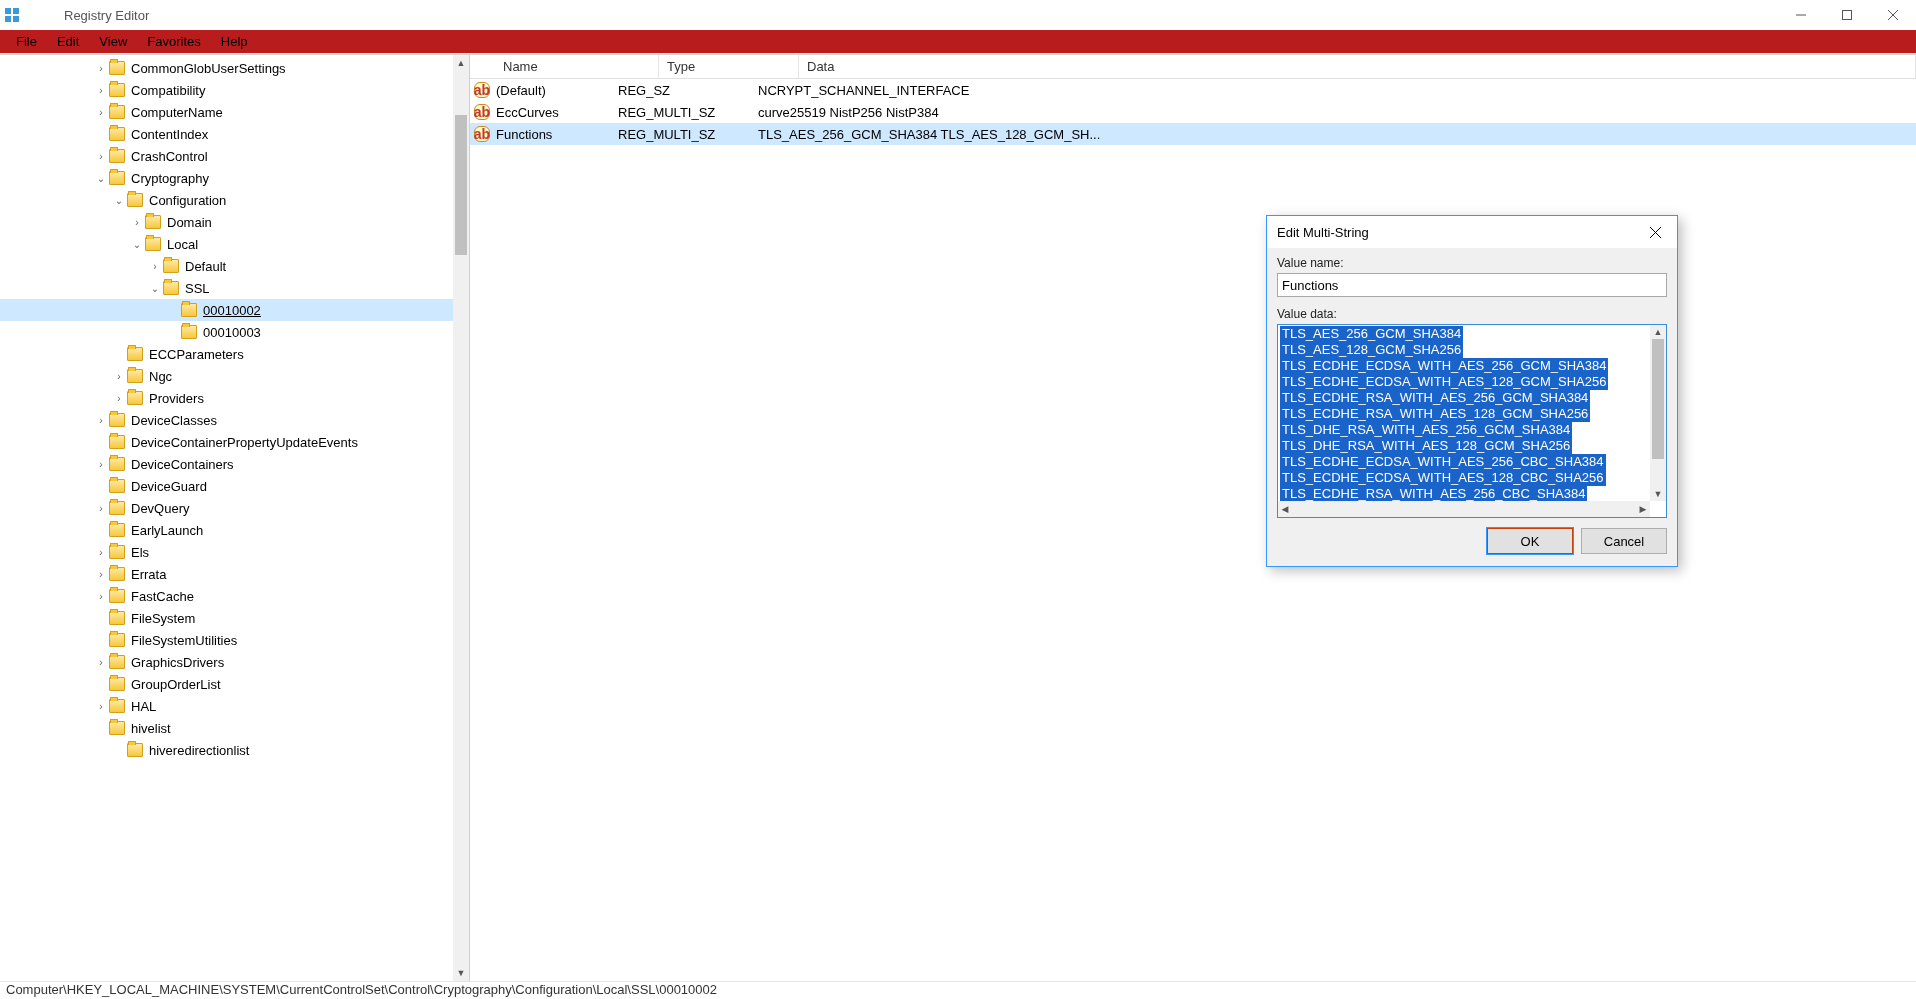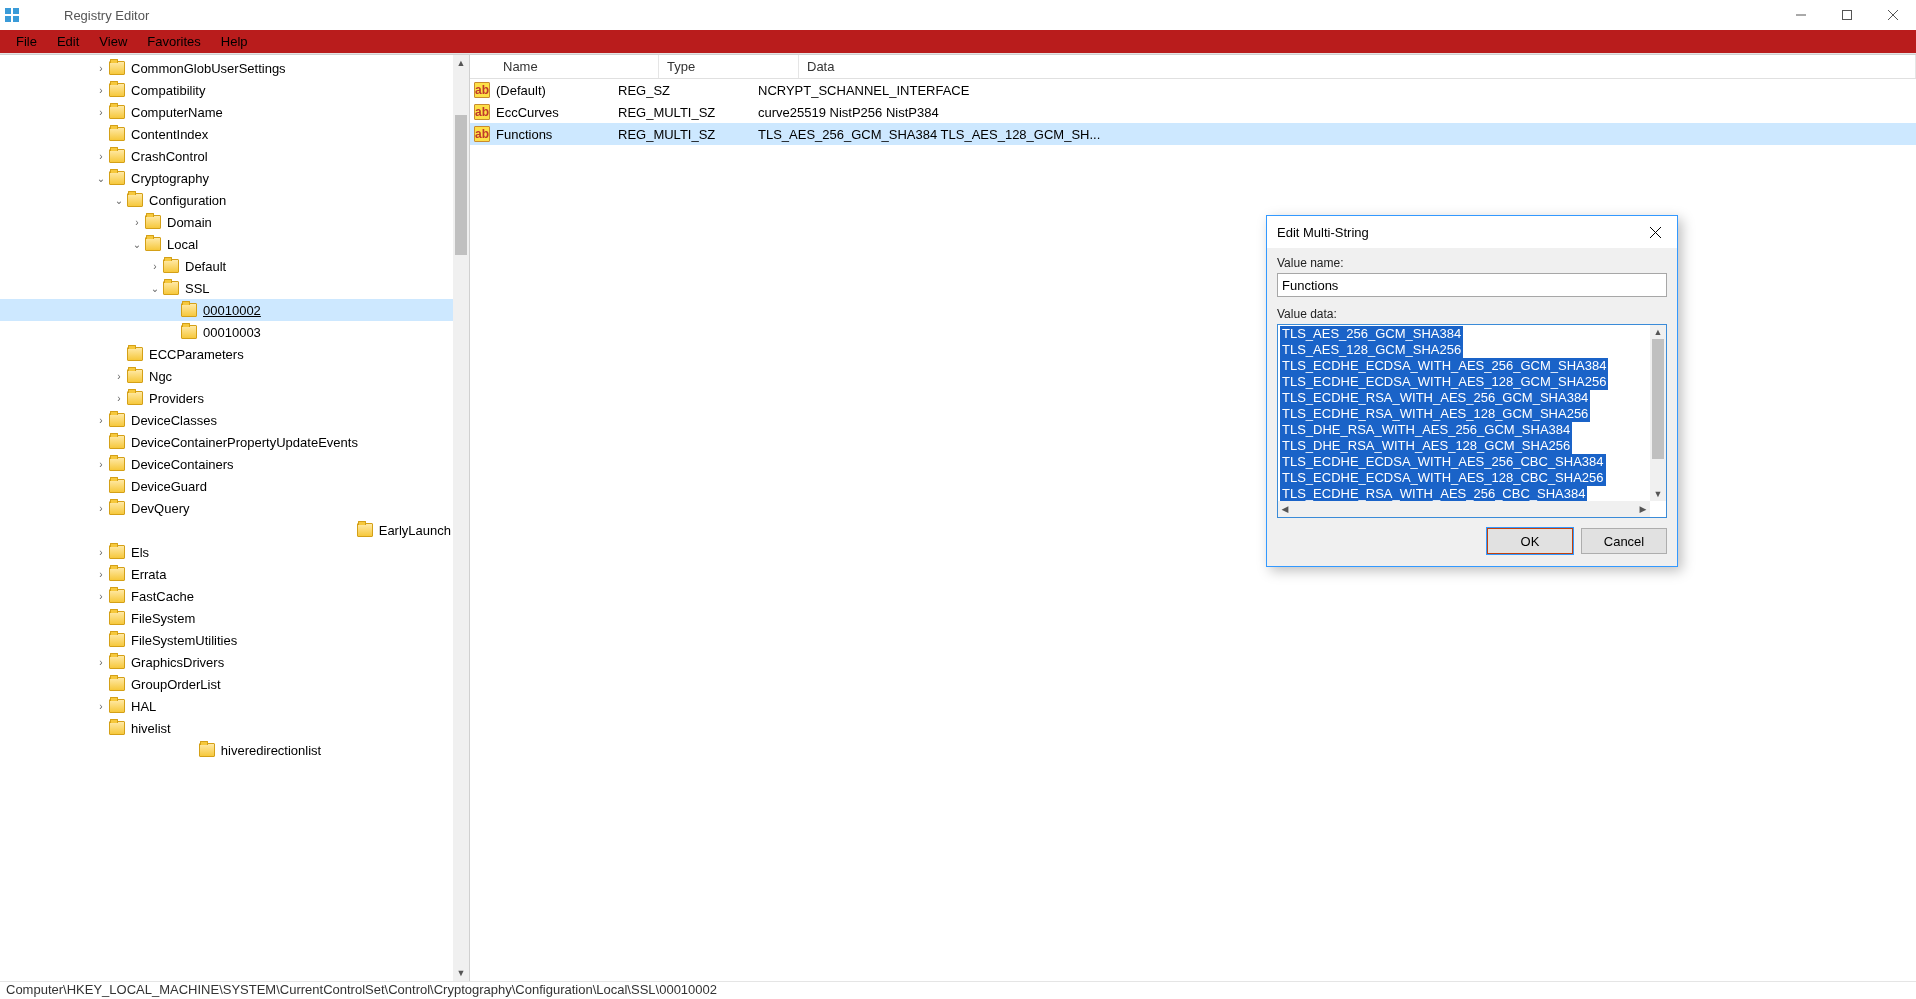--- a/index.html
+++ b/index.html
@@ -47,21 +47,21 @@
 .values-panel { flex: 1; position: relative; }
 .values-header { display: flex; height: 24px; align-items: stretch; border-bottom: 1px solid #e0e0e0; background: #fff; }
 .values-header .col { display:flex; align-items:center; padding:0 8px; border-right:1px solid #e5e5e5; color:#333; }
 .col-name { width: 164px; margin-left: 25px; }
 .col-type { width: 140px; }
 .col-data { flex: 1; }
 
 .values-body { }
 .value-row { display:flex; height:22px; align-items:center; cursor:default; }
 .value-row.selected { background:#cde8ff; }
-.value-row .vicon { width:16px; height:16px; margin-left:4px; margin-right:6px; display:inline-flex; align-items:center; justify-content:center; border:1px solid #c98b2e; background:#fde047; color:#c0392b; font-size:12px; font-weight:bold; border-radius:1px; }
+.value-row .vicon { width:16px; height:16px; margin-left:4px; margin-right:6px; display:inline-flex; align-items:center; justify-content:center; border:1px solid #c98b2e; background:#fef9c3; color:#c0392b; font-size:14px; font-weight:bold; border-radius:6px; }
 .value-row .vname { width: calc(140px - 26px); overflow:hidden; text-overflow:ellipsis; white-space:nowrap; }
 .value-row .vtype { width:140px; padding-left:8px; }
 .value-row .vdata { flex:1; padding-left:8px; overflow:hidden; text-overflow:ellipsis; white-space:nowrap; }
 
 
 .dialog { position:absolute; left:796px; top:160px; width:412px; background:#fff; border:1px solid #3399ff; box-shadow: 4px 4px 12px rgba(0,0,0,.25); }
 .dialog .dlg-title { height:32px; display:flex; align-items:center; padding:0 10px; background:#fff; }
 .dialog .dlg-title .t { flex:1; color:#000; }
 .dialog .dlg-title .x { width:24px; height:24px; display:flex; align-items:center; justify-content:center; cursor:default; }
 .dialog .dlg-body { background:#f0f0f0; padding:8px 10px 12px; }
@@ -229,21 +229,21 @@
           <div class="tree-row" style="padding-left: 94px;">
             <span class="twisty empty">·</span>
             <span class="folder-icon"></span>
             <span class="label">DeviceGuard</span>
           </div>
           <div class="tree-row" style="padding-left: 94px;">
             <span class="twisty">›</span>
             <span class="folder-icon"></span>
             <span class="label">DevQuery</span>
           </div>
-          <div class="tree-row" style="padding-left: 94px; justify-content: flex-end;">
+          <div class="tree-row" style="padding-left: 94px;">
             <span class="twisty empty">·</span>
             <span class="folder-icon"></span>
             <span class="label">EarlyLaunch</span>
           </div>
           <div class="tree-row" style="padding-left: 94px;">
             <span class="twisty">›</span>
             <span class="folder-icon"></span>
             <span class="label">Els</span>
           </div>
           <div class="tree-row" style="padding-left: 94px;">
@@ -279,21 +279,21 @@
           <div class="tree-row" style="padding-left: 94px;">
             <span class="twisty">›</span>
             <span class="folder-icon"></span>
             <span class="label">HAL</span>
           </div>
           <div class="tree-row" style="padding-left: 94px;">
             <span class="twisty empty">·</span>
             <span class="folder-icon"></span>
             <span class="label">hivelist</span>
           </div>
-          <div class="tree-row" style="padding-left: 54px; justify-content: center;">
+          <div class="tree-row" style="padding-left: 112px;">
             <span class="twisty empty">·</span>
             <span class="folder-icon"></span>
             <span class="label">hiveredirectionlist</span>
           </div>
         </div>
     </div>
     <div class="vscrollbar">
       <div class="arrow up">▲</div>
       <div class="thumb"></div>
       <div class="arrow down">▼</div>

